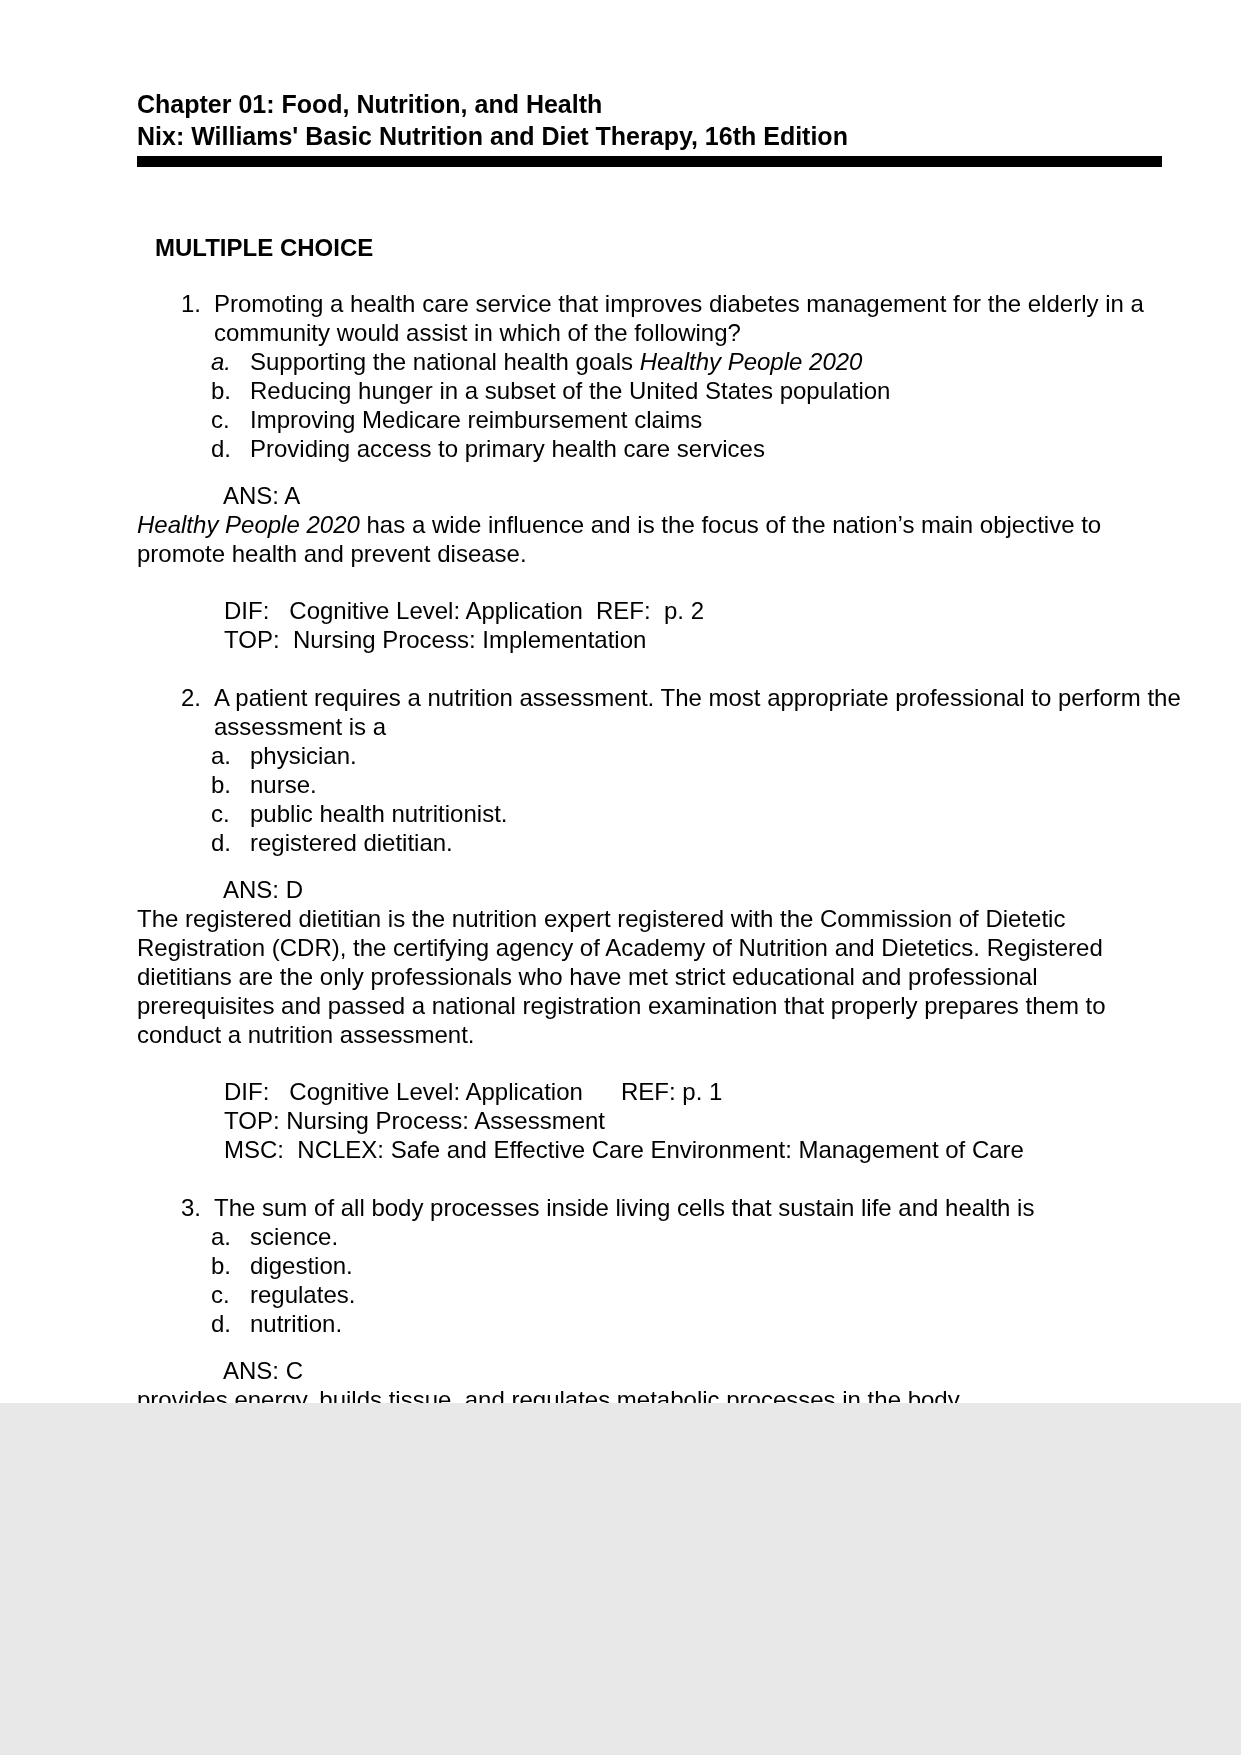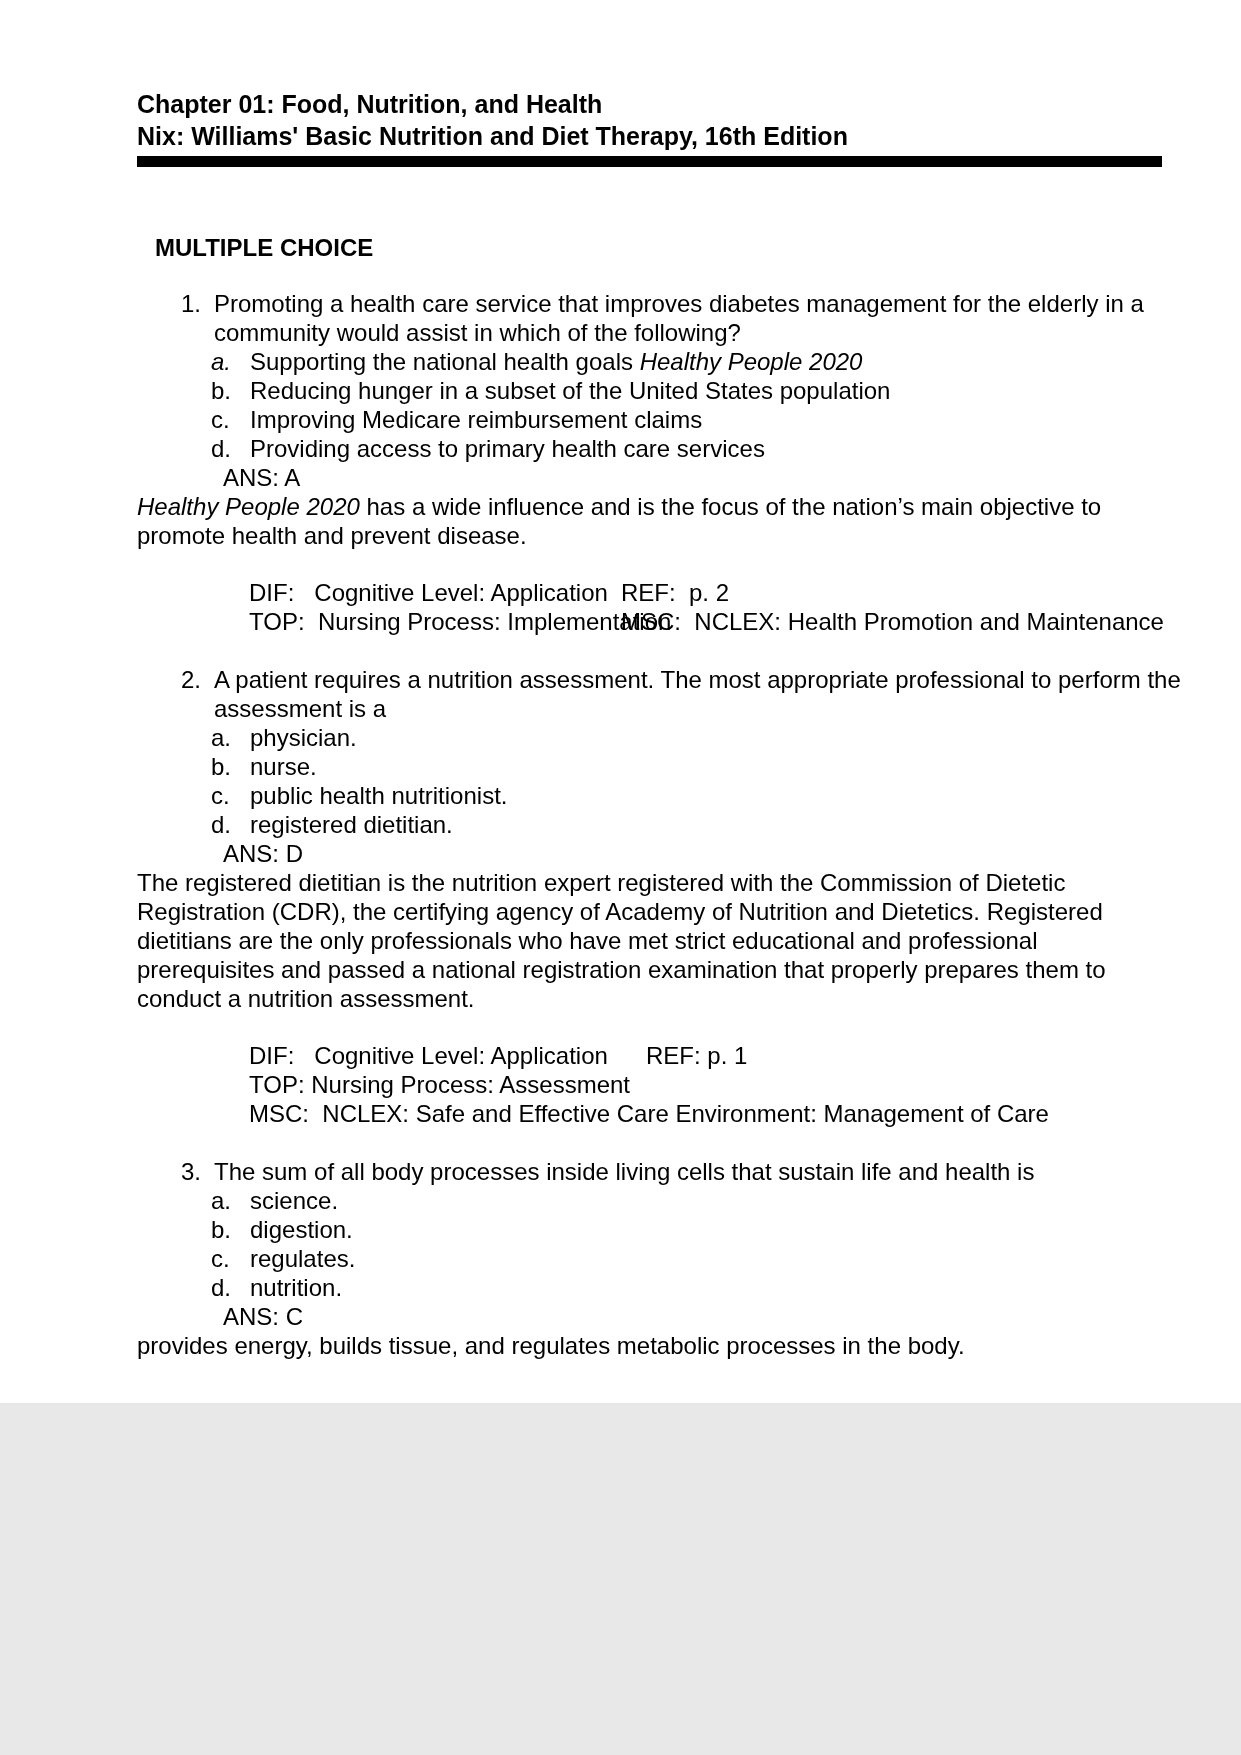--- a/index.html
+++ b/index.html
@@ -51,26 +51,27 @@
   .opt-letter {
     display: inline-block;
     margin-left: 74px;
     width: 39px;
     line-height: 29px;
     flex: 0 0 auto;
   }
   .opt-letter.it { font-style: italic; }
   .opt-text { line-height: 29px; white-space: pre; }
   .answer {
+    margin-top: 18px;
     margin-left: 86px;
     line-height: 29px;
     white-space: pre;
   }
   .rationale { }
-  .meta { margin-top: 28px; margin-left: 112px; }
+  .meta { margin-top: 28px; margin-left: 87px; }
   .meta-row { display: flex; line-height: 29px; }
   .m1 { display: inline-block; min-width: 372px; white-space: pre; }
   .m1.wide { min-width: 397px; }
   .m2 { white-space: pre; }
   i { font-style: italic; }
 </style>
 </head>
 <body>
 
 <div class="page">
@@ -114,21 +115,20 @@
           <div class="line"><i>Healthy People 2020</i><span> has a wide influence and is the focus of the nation’s main objective to</span></div>
           <div class="line"><span>promote health and prevent disease.</span></div>
         </div>
       <div class="meta">
           <div class="meta-row">
             <span class="m1">DIF:   Cognitive Level: Application</span>
             <span class="m2">REF:  p. 2</span>
           </div>
           <div class="meta-row">
             <span class="m1">TOP:  Nursing Process: Implementation</span>
-            <span class="m2">MSC:  NCLEX: Health Promotion and Maintenance</span>
           </div>
         </div>
     </section>
 
     <section class="question">
       <div class="q-row">
         <span class="q-num">2.</span>
         <div class="q-stem">
             <div class="line"><span>A patient requires a nutrition assessment. The most appropriate professional to perform the</span></div>
             <div class="line"><span>assessment is a</span></div>

